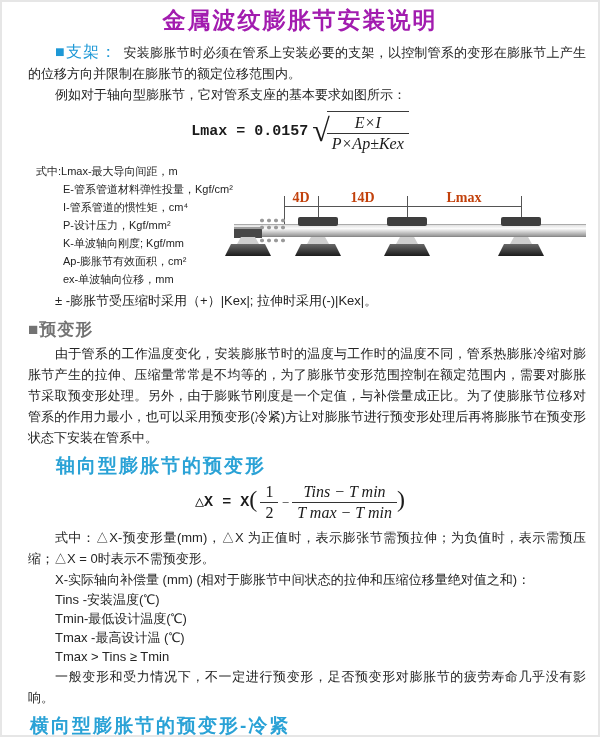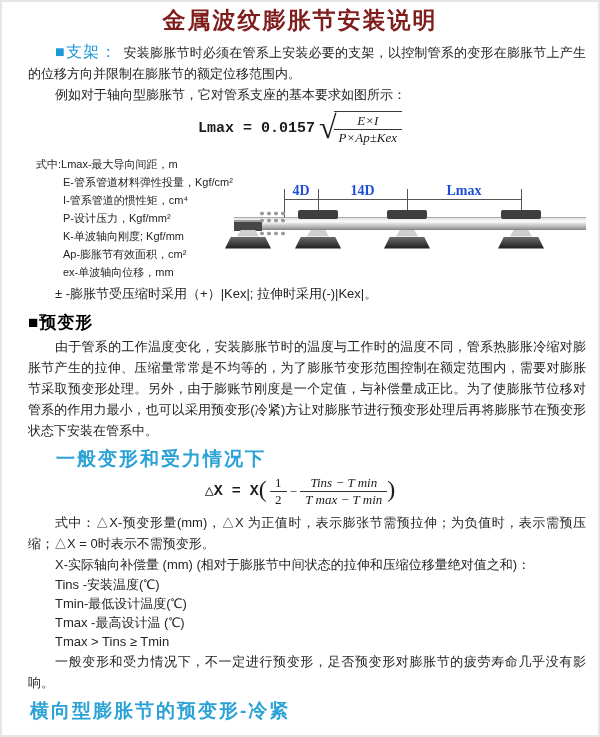--- a/index.html
+++ b/index.html
@@ -3,64 +3,64 @@
 <meta charset="utf-8">
 <style>
   html,body{margin:0;padding:0;background:#fff;}
   .page{
     width:600px;height:737px;background:#ffffff;position:relative;overflow:hidden;
     font-family:"Liberation Sans",sans-serif;font-size:13px;line-height:21px;color:#242424;
     box-shadow:inset 0 0 0 2px #e6e6e6;
   }
   .title{
     font-size:23px;font-weight:bold;text-align:center;letter-spacing:2px;
-    margin:10px 0 10px 0;color:#7f1d1d;
+    margin:10px 0 10px 0;color:#a21caf;
   }
   .para{margin:0 14px 0 28px;text-align:justify;}
   .indent{text-indent:27px;}
   .blue-label{
     font-size:16px;font-weight:normal;color:#1d98d6;letter-spacing:1px;margin-right:6px;
   }
   .sec-head{
-    margin:8px 0 3px 28px;font-size:17px;font-weight:bold;color:#000000;letter-spacing:1px;
+    margin:8px 0 3px 28px;font-size:17px;font-weight:bold;color:#737373;letter-spacing:1px;
   }
   .sub-head{
     font-size:19px;font-weight:bold;color:#2aa2d6;letter-spacing:2px;margin:7px 0 3px 56px;
   }
   .sub-head.l2{margin-left:30px;}
   
   .formula{
     text-align:center;font-family:"Liberation Serif",serif;color:#1b1b1b;margin:6px 0 4px 0;
   }
   .f-bold{font-weight:bold;font-size:15px;font-family:Liberation Mono, monospace;}
   .radical{font-size:32px;line-height:0;vertical-align:-6px;font-weight:400;margin:0 -3px 0 4px;}
   .radicand{
     display:inline-block;border-top:1.5px solid #3a3a3a;vertical-align:middle;padding-top:1px;
   }
   .frac{display:inline-flex;flex-direction:column;text-align:center;vertical-align:middle;
-    font-size:13px;line-height:1.25;}
+    font-size:16px;line-height:1.25;}
   .frac .num{border-bottom:1px solid #333;padding:0 5px;}
   .frac .den{padding:0 5px;}
   .it{font-style:italic;}
   .paren{font-size:24px;vertical-align:-2px;line-height:0;font-weight:400;}
   .f-mid{vertical-align:middle;}
   
   .mid{position:relative;margin:2px 14px 0 28px;height:128px;}
   .defs{list-style:none;margin:8px;padding:0;font-size:11px;line-height:18px;}
   .defs li{white-space:nowrap;}
   .defs li + li{padding-left:27px;}
   .hang{margin:0 14px 0 28px;padding-left:27px;}
   .tight{line-height:19px;}
   
   .diagram{position:absolute;top:30px;right:0;width:352px;height:78px;}
   .dim-line{position:absolute;top:14px;left:50px;width:237px;height:0;border-top:1px solid #555;}
   .tick{position:absolute;top:4px;width:0;height:28px;border-left:1px solid #555;}
   .dim-label{
     position:absolute;top:-2px;text-align:center;font-family:"Liberation Serif",serif;
-    font-weight:bold;font-size:14px;color:#1d4ed8;background:transparent;line-height:16px;
+    font-weight:bold;font-size:14px;color:#c2410c;background:transparent;line-height:16px;
   }
   .pipe{
     position:absolute;top:32px;left:0;width:352px;height:13px;
     background:linear-gradient(180deg,#d9d9d9 0%,#fbfbfb 35%,#9c9c9c 90%,#c7c7c7 100%);
     box-shadow:inset 0 1px 0 #aaa, inset 0 -1px 0 #8a8a8a;
   }
   .bellows{position:absolute;left:25px;top:25px;width:28px;height:27px;}
   .coil{position:absolute;left:0;right:0;height:7px;
     background-image:radial-gradient(circle at 3px 3.5px,#9a9a9a 1.6px,rgba(0,0,0,0) 2.2px);
     background-size:7px 7px;background-repeat:repeat-x;}
@@ -150,21 +150,21 @@
         <div class="base"></div>
       </div>
     </div>
   </div>
 
   <p class="hang">± -膨胀节受压缩时采用（+）|Kex|; 拉伸时采用(-)|Kex|。</p>
 
   <div class="sec-head">■预变形</div>
   <p class="para indent">由于管系的工作温度变化，安装膨胀节时的温度与工作时的温度不同，管系热膨胀冷缩对膨胀节产生的拉伸、压缩量常常是不均等的，为了膨胀节变形范围控制在额定范围内，需要对膨胀节采取预变形处理。另外，由于膨账节刚度是一个定值，与补偿量成正比。为了使膨胀节位移对管系的作用力最小，也可以采用预变形(冷紧)方让对膨胀节进行预变形处理后再将膨胀节在预变形状态下安装在管系中。</p>
 
-  <div class="sub-head">一般变形和受力情况下</div>
+  <div class="sub-head">轴向型膨胀节的预变形</div>
 
   <div class="formula">
     <span class="f-bold f-mid">△X = X</span><span class="paren">(</span>
     <span class="frac">
         <span class="num">1</span>
         <span class="den">2</span>
       </span>
     <span class="f-mid">−</span>
     <span class="frac it">
         <span class="num">Tins − T min</span>

